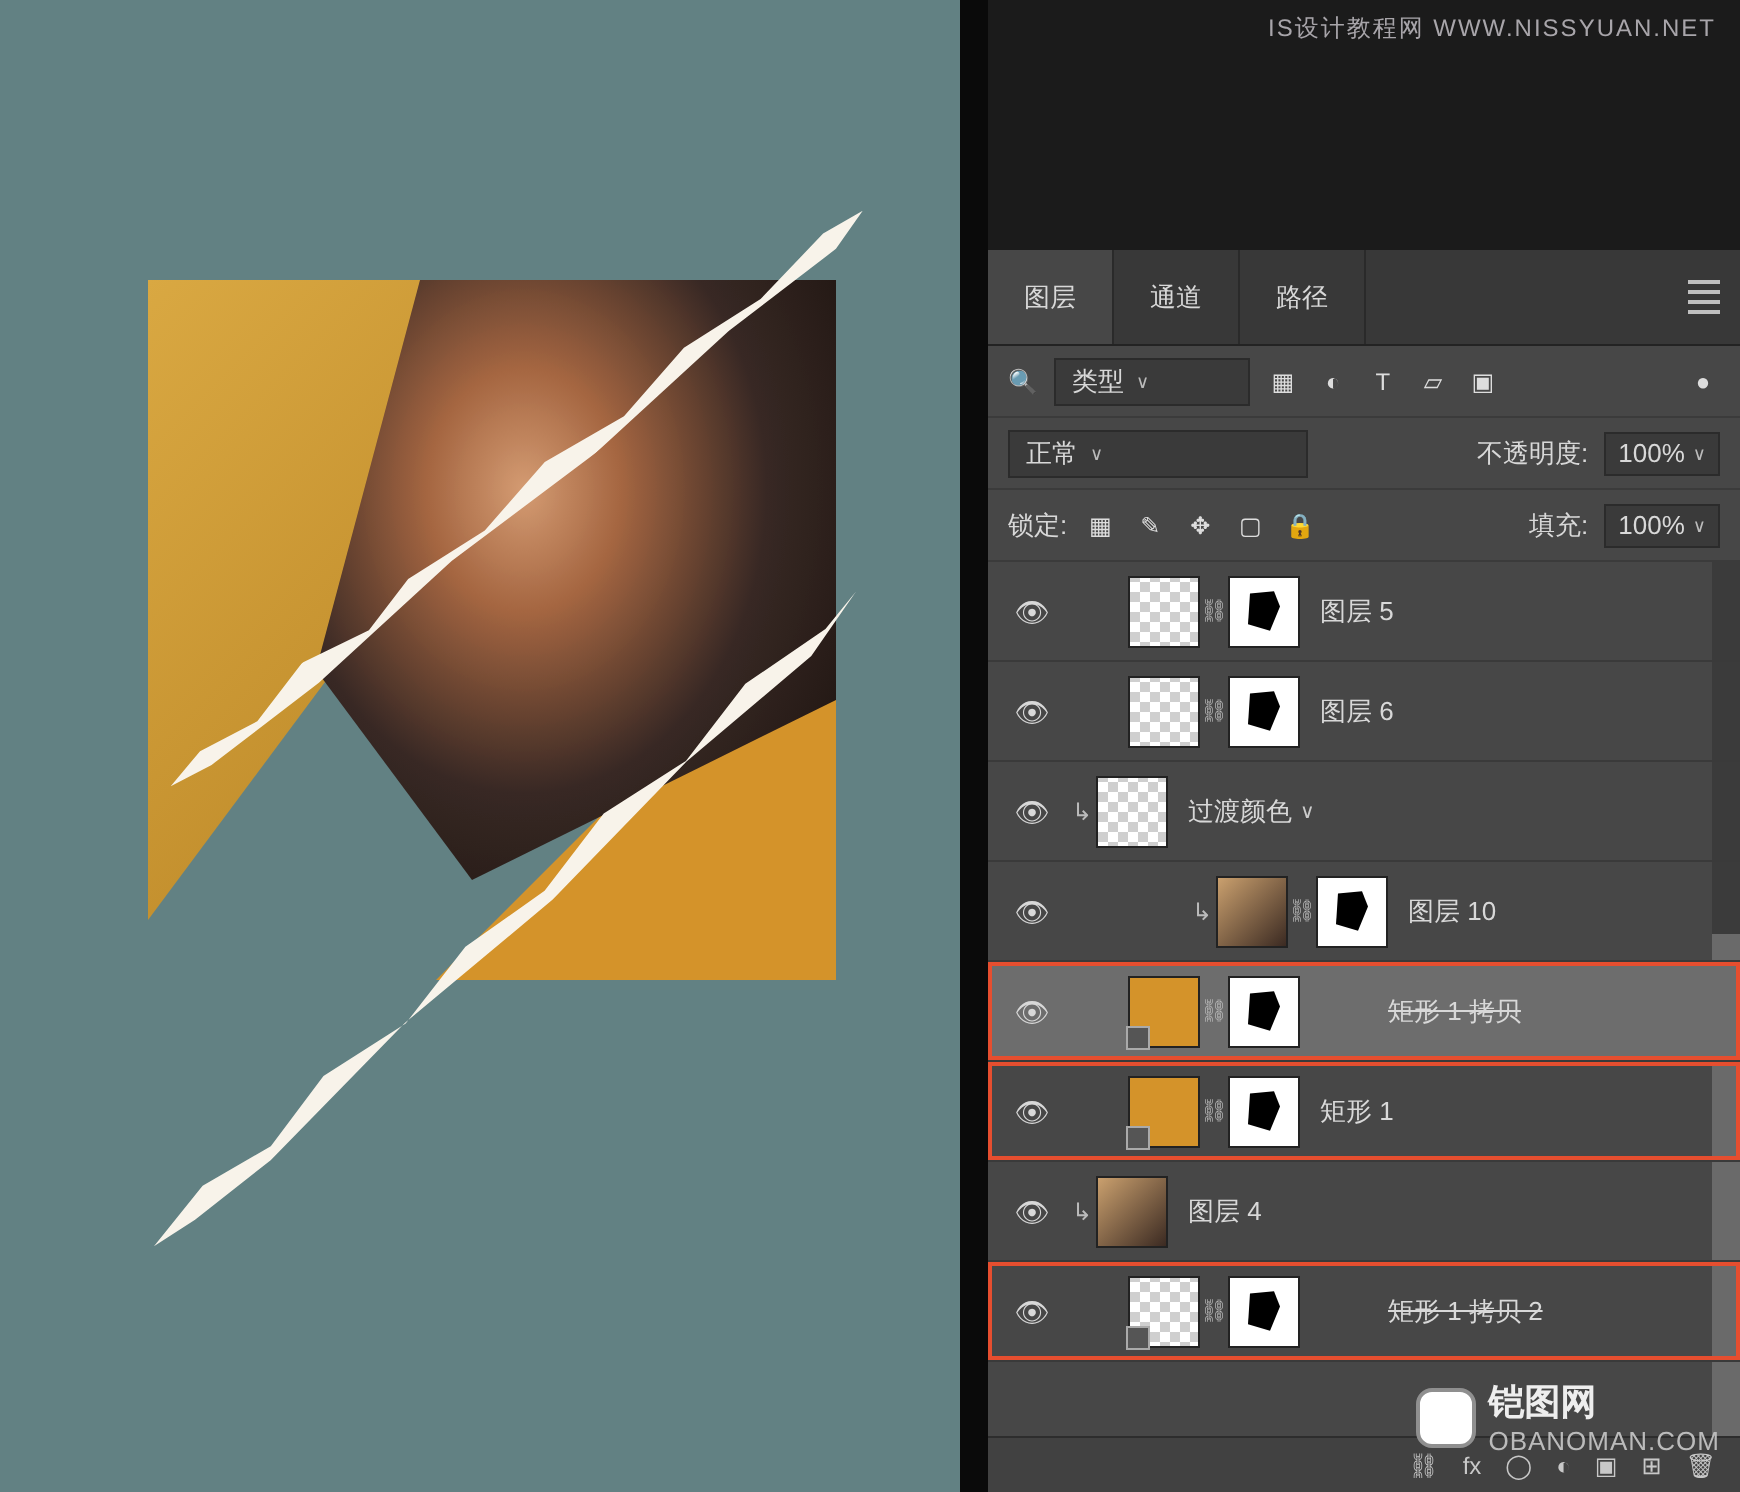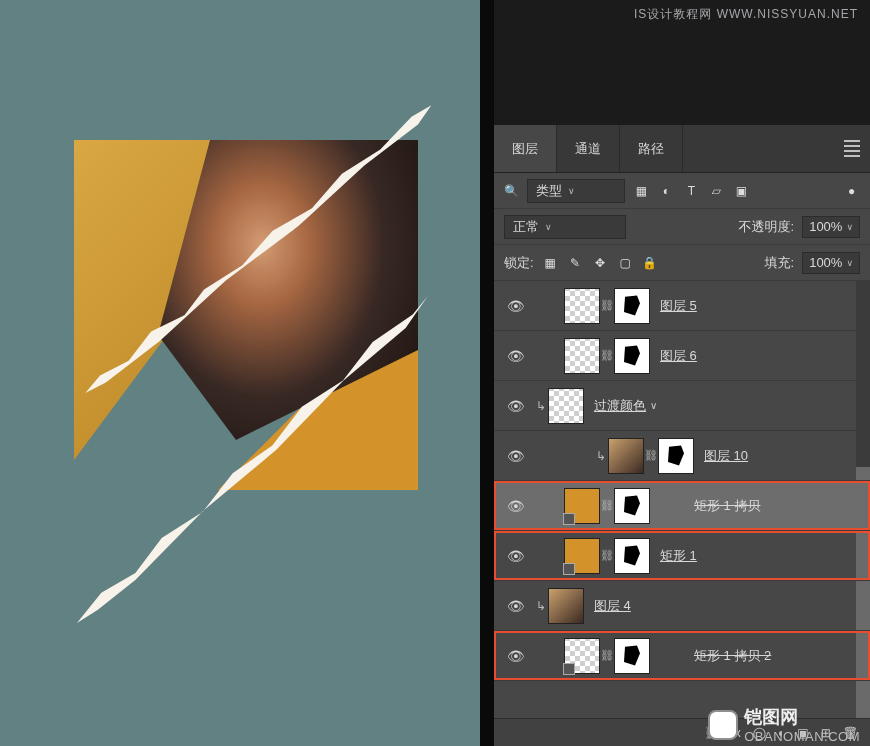--- a/index.html
+++ b/index.html
@@ -17,21 +17,21 @@
   background:radial-gradient(ellipse at 40% 35%, #d09a73 0%, #a36744 22%, #3b2c28 55%, #1a1410 100%);
   clip-path: polygon(20% 0, 100% 0, 100% 70%, 30% 100%, 0 65%); filter:contrast(1.05);}
 .tear1 { position:absolute; width:450px; height:20px; background:#f8f3ea; top:100px; left:-40px; transform:rotate(-40deg);
   clip-path: polygon(0 40%, 5% 20%, 12% 55%, 20% 15%, 28% 60%, 35% 25%, 45% 55%, 55% 20%, 65% 60%, 75% 25%, 85% 55%, 95% 30%, 100% 50%, 95% 80%, 80% 65%, 60% 85%, 40% 60%, 20% 80%, 5% 65%);}
 .tear2 { position:absolute; width:480px; height:22px; background:#f8f3ea; top:310px; left:-60px; transform:rotate(-43deg);
   clip-path: polygon(0 40%, 8% 15%, 16% 55%, 25% 20%, 35% 60%, 45% 25%, 55% 55%, 65% 18%, 75% 58%, 85% 22%, 95% 55%, 100% 40%, 92% 78%, 75% 60%, 55% 82%, 35% 58%, 15% 78%, 5% 60%);}
 
 
 .right-col { flex:1; background:#1b1b1b; position:relative; display:flex; flex-direction:column; }
 .watermark-top { position:absolute; top:6px; right:12px; color:#a8a5aa; font-size:12px; letter-spacing:1px;margin-left:41px; }
-.watermark-bottom { position:absolute; bottom:2px; right:10px; display:flex; align-items:center; gap:6px;}
+.watermark-bottom { position:absolute; bottom:18px; right:10px; display:flex; align-items:center; gap:6px;}
 .wm-logo{width:30px;height:30px;border:2px solid #8f8f8f;border-radius:8px;background:#fff;}
 .wm-txt-cn{font-size:18px;color:#eee;font-weight:bold;}
 .wm-txt-en{font-size:13px;color:#bbb;letter-spacing:.5px;}
 
 .panel { margin-top:125px; background:#474747; flex:1; display:flex; flex-direction:column; font-size:13px; color:#d8d8d8;}
 .tabs { display:flex; align-items:center; height:48px; background:#383838; border-bottom:1px solid #232323;}
 .tab { padding:0 18px; height:100%; display:flex; align-items:center; border-right:1px solid #2a2a2a; cursor:pointer;}
 .tab.active { background:#474747; }
 .menu-icon{ margin-left:auto; margin-right:10px; display:flex; flex-direction:column; gap:3px; cursor:pointer;}
 .menu-icon span{display:block; width:16px; height:2px; background:#bfbfbf;}
@@ -50,21 +50,21 @@
 .indent0{width:0}.indent1{width:30px}.indent2{width:60px}
 .thumb{width:36px;height:36px;border:1px solid #222;background:#888;display:flex;align-items:center;justify-content:center;font-size:8px;position:relative;}
 .thumb.checker{background:repeating-conic-gradient(#cfcfcf 0 25%, #fff 0 50%) 0/10px 10px;}
 .thumb.mask{background:#fff;}
 .thumb.mask::after{content:'';position:absolute;left:6px;top:6px;width:20px;height:22px;background:#000;clip-path:polygon(20% 10%,80% 5%,95% 40%,70% 95%,15% 80%);}
 .thumb.portrait-t{background:linear-gradient(135deg,#caa06e,#3b2a22);}
 .thumb.orange-t{background:#d4932a;}
 .thumb .shape-badge{position:absolute;left:-2px;bottom:-2px;width:12px;height:12px;border:1px solid #aaa;background:#555;}
 .link{width:14px;text-align:center;color:#bbb;font-size:11px;}
 .clip{width:14px;text-align:center;color:#bbb;font-size:12px;}
-.lname{margin-left:10px;text-decoration:underline;}
+.lname{margin-left:10px;}
 .strike{text-decoration:line-through;margin-left:44px;}
 .layer .chev-down{margin-left:4px;color:#ccc;font-size:10px;}
 
 .bottom-bar{height:28px;background:#414141;border-top:1px solid #2d2d2d;display:flex;align-items:center;justify-content:flex-end;gap:12px;padding:0 12px;color:#c8c8c8;font-size:12px;}
 .bottom-bar span{cursor:pointer;}
 .scroll-track{position:absolute;right:0;top:0;bottom:0;width:14px;background:#3b3b3b;}
 .scroll-thumb{position:absolute;right:0;top:186px;width:14px;height:320px;background:#6a6a6a;}
 </style>
 </head>
 <body>
@@ -106,21 +106,21 @@
       </div>
       <div class="small-icon">▦</div>
       <div class="small-icon">◐</div>
       <div class="small-icon">T</div>
       <div class="small-icon">▱</div>
       <div class="small-icon">▣</div>
       <div class="small-icon" style="margin-left:auto">●</div>
     </div>
 
     <div class="row">
-      <div class="select" style="width:122px">
+      <div class="select" style="width:150px">
         <span>正常</span>
         <span class="chev">∨</span>
       </div>
       <span style="margin-left:auto">不透明度:</span>
       <div class="pct-box">
         <span>100%</span>
         <span class="chev">∨</span>
       </div>
     </div>
 

